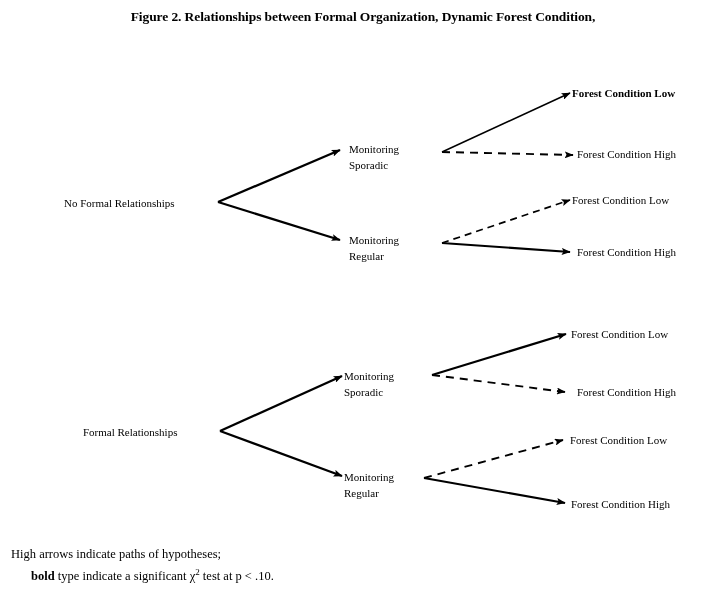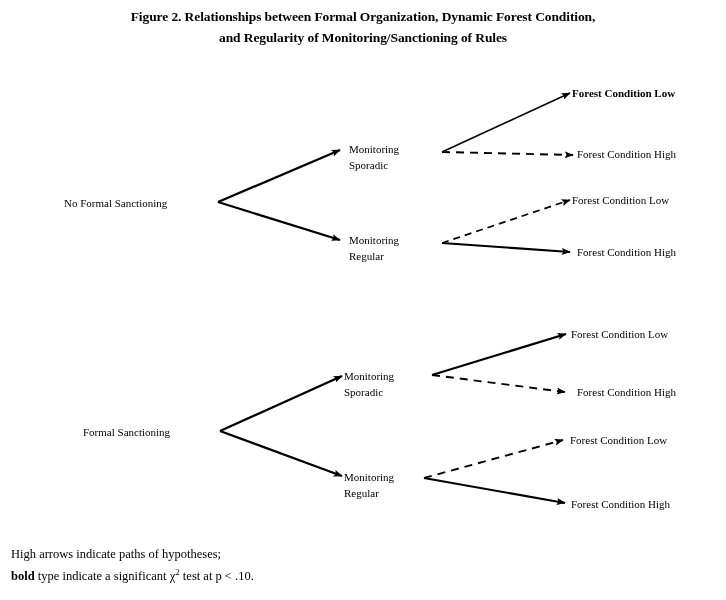--- a/index.html
+++ b/index.html
@@ -56,34 +56,34 @@
     top: 545px;
     font-size: 12.5px;
     line-height: 18px;
     white-space: nowrap;
   }
   #footnote .fn-line {
     display: block;
   }
   #footnote b {
     font-weight: bold;
+    margin-left: 20px;
   }
   .chi-sup {
     font-size: 9px;
     vertical-align: super;
   }
 </style>
 </head>
 <body>
 
 <div id="page">
 
   <div id="figure-title">
     <span class="title-line">Figure 2. Relationships between Formal Organization, Dynamic Forest Condition,</span>
-    <span class="title-line">and Regularity of Monitoring/Sanctioning of Rules</span>
   </div>
 
   <svg id="arrow-layer" viewBox="0 0 726 600" width="726" height="600" xmlns="http://www.w3.org/2000/svg">
     <defs>
       <marker id="ah" markerWidth="9" markerHeight="7" refX="8.3" refY="3.5" orient="auto" markerUnits="userSpaceOnUse">
         <path d="M0,0 L9,3.5 L0,7 L1.8,3.5 Z" fill="#000000"></path>
       </marker>
     </defs>
 
     <g>
@@ -123,21 +123,21 @@
 
     <g>
       <line x1="424" y1="478" x2="563" y2="440" stroke="#000" stroke-width="1.9" stroke-dasharray="8,6" marker-end="url(#ah)"></line>
     </g>
     <g>
       <line x1="424" y1="478" x2="565" y2="503" stroke="#000" stroke-width="2.2" marker-end="url(#ah)"></line>
     </g>
   </svg>
 
   <div class="node-label" style="left:64px; top:195px;">
-    <span class="lbl-line">No Formal Sanctioning</span>
+    <span class="lbl-line">No Formal Relationships</span>
   </div>
 
   <div class="node-label" style="left:349px; top:141px;">
     <span class="lbl-line">Monitoring</span>
     <span class="lbl-line">Sporadic</span>
   </div>
 
   <div class="node-label" style="left:349px; top:232px;">
     <span class="lbl-line">Monitoring</span>
     <span class="lbl-line">Regular</span>
@@ -153,21 +153,21 @@
 
   <div class="node-label" style="left:572px; top:192px;">
     <span class="lbl-line">Forest Condition Low</span>
   </div>
 
   <div class="node-label" style="left:577px; top:244px;">
     <span class="lbl-line">Forest Condition High</span>
   </div>
 
   <div class="node-label" style="left:83px; top:424px;">
-    <span class="lbl-line">Formal Sanctioning</span>
+    <span class="lbl-line">Formal Relationships</span>
   </div>
 
   <div class="node-label" style="left:344px; top:368px;">
     <span class="lbl-line">Monitoring</span>
     <span class="lbl-line">Sporadic</span>
   </div>
 
   <div class="node-label" style="left:344px; top:469px;">
     <span class="lbl-line">Monitoring</span>
     <span class="lbl-line">Regular</span>

